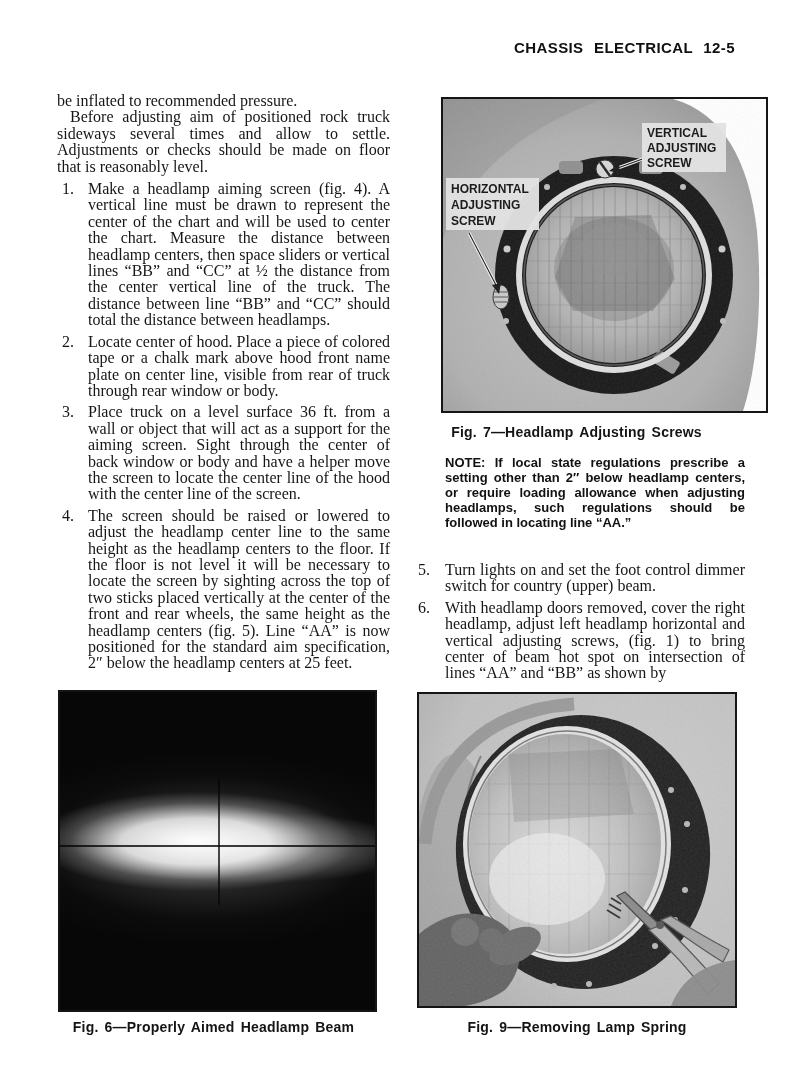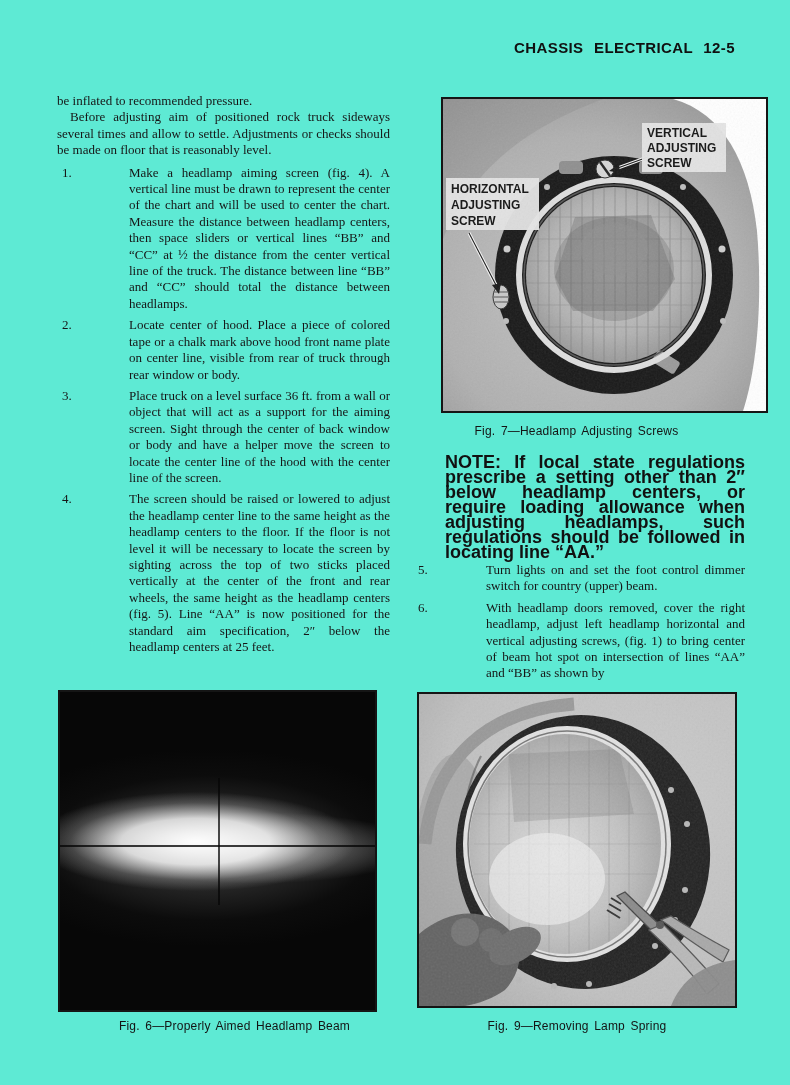--- a/index.html
+++ b/index.html
@@ -1,59 +1,59 @@
 <!DOCTYPE html>
 <html><head>
 <meta charset="utf-8">
 <style>
   html,body{margin:0;padding:0;background:#e8e8e8;}
   .page{
-    position:relative;width:790px;height:1085px;background:#5eead4;
+    position:relative;width:790px;height:1085px;background:#ffffff;
     font-family:"Liberation Serif","DejaVu Serif",serif;color:#161616;
     overflow:hidden;margin:0 auto;
   }
   .page-header{
     position:absolute;top:39px;left:400px;width:335px;text-align:right;
     font-family:"Liberation Sans","DejaVu Sans",sans-serif;
     font-weight:bold;font-size:15px;letter-spacing:.4px;word-spacing:6px;color:#101010;
   }
   .col-left{position:absolute;left:57px;top:93px;width:333px;}
-  .body-text{font-size:13px;line-height:16.4px;text-align:justify;}
+  .body-text{font-size:16px;line-height:16.4px;text-align:justify;}
   .p-indent{text-indent:13px;}
   .steps{margin-top:6px;}
   .step{display:flex;margin-top:5px;}
   .step-num{flex:0 0 31px;padding-left:5px;box-sizing:border-box;}
-  .step-text{flex:1;text-align:justify;margin-left:41px;}
+  .step-text{flex:1;text-align:justify;}
   .col-right-steps{position:absolute;left:413px;top:557px;width:332px;}
   .col-right-steps .step-num{flex:0 0 32px;}
   .figure{position:absolute;border:2px solid #151515;box-sizing:border-box;background:#bbb;overflow:hidden;}
   .fig7{left:413px;top:97px;width:327px;height:316px;margin-left:28px;}
   .fig6{
     left:58px;top:690px;width:319px;height:322px;
     background:
       radial-gradient(ellipse 62% 19% at 43% 47%, rgba(255,255,255,.98), rgba(255,255,255,.8) 38%, rgba(180,180,180,.3) 64%, rgba(0,0,0,0) 82%),
       radial-gradient(ellipse 70% 15% at 62% 49%, rgba(255,255,255,.5), rgba(255,255,255,0) 75%),
       radial-gradient(ellipse 88% 38% at 47% 49%, rgba(200,200,200,.32), rgba(70,70,70,.08) 60%, rgba(0,0,0,0) 82%),
       #070707;
   }
   .fig6 .hline{position:absolute;left:0;right:0;top:48%;height:2px;background:rgba(5,5,5,.78);}
   .fig6 .vline{position:absolute;top:27%;bottom:33%;left:50.2%;width:2px;background:rgba(5,5,5,.72);}
   .fig8{left:417px;top:692px;width:320px;height:316px;}
   .fig-caption{
     position:absolute;text-align:center;
     font-family:"Liberation Sans","DejaVu Sans",sans-serif;
-    font-weight:normal;font-size:12px;letter-spacing:.2px;word-spacing:2px;color:#141414;
+    font-weight:bold;font-size:14px;letter-spacing:.2px;word-spacing:2px;color:#141414;
   }
   .cap7{left:413px;top:424px;width:327px;}
-  .cap6{left:75px;top:1019px;width:319px;}
+  .cap6{left:54px;top:1019px;width:319px;}
   .cap8{left:417px;top:1019px;width:320px;}
   .note-block{
     position:absolute;left:445px;top:455px;width:300px;
     font-family:"Liberation Sans","DejaVu Sans",sans-serif;
-    font-weight:bold;font-size:18px;line-height:15px;text-align:justify;color:#111;
+    font-weight:bold;font-size:13px;line-height:15px;text-align:justify;color:#111;
   }
   svg{display:block;}
   .svg-label{font-family:"Liberation Sans","DejaVu Sans",sans-serif;font-weight:bold;font-size:12px;fill:#131313;}
 </style>
 </head>
 <body>
 
 <div class="page">
 
   <div class="page-header">CHASSIS ELECTRICAL 12-5</div>

